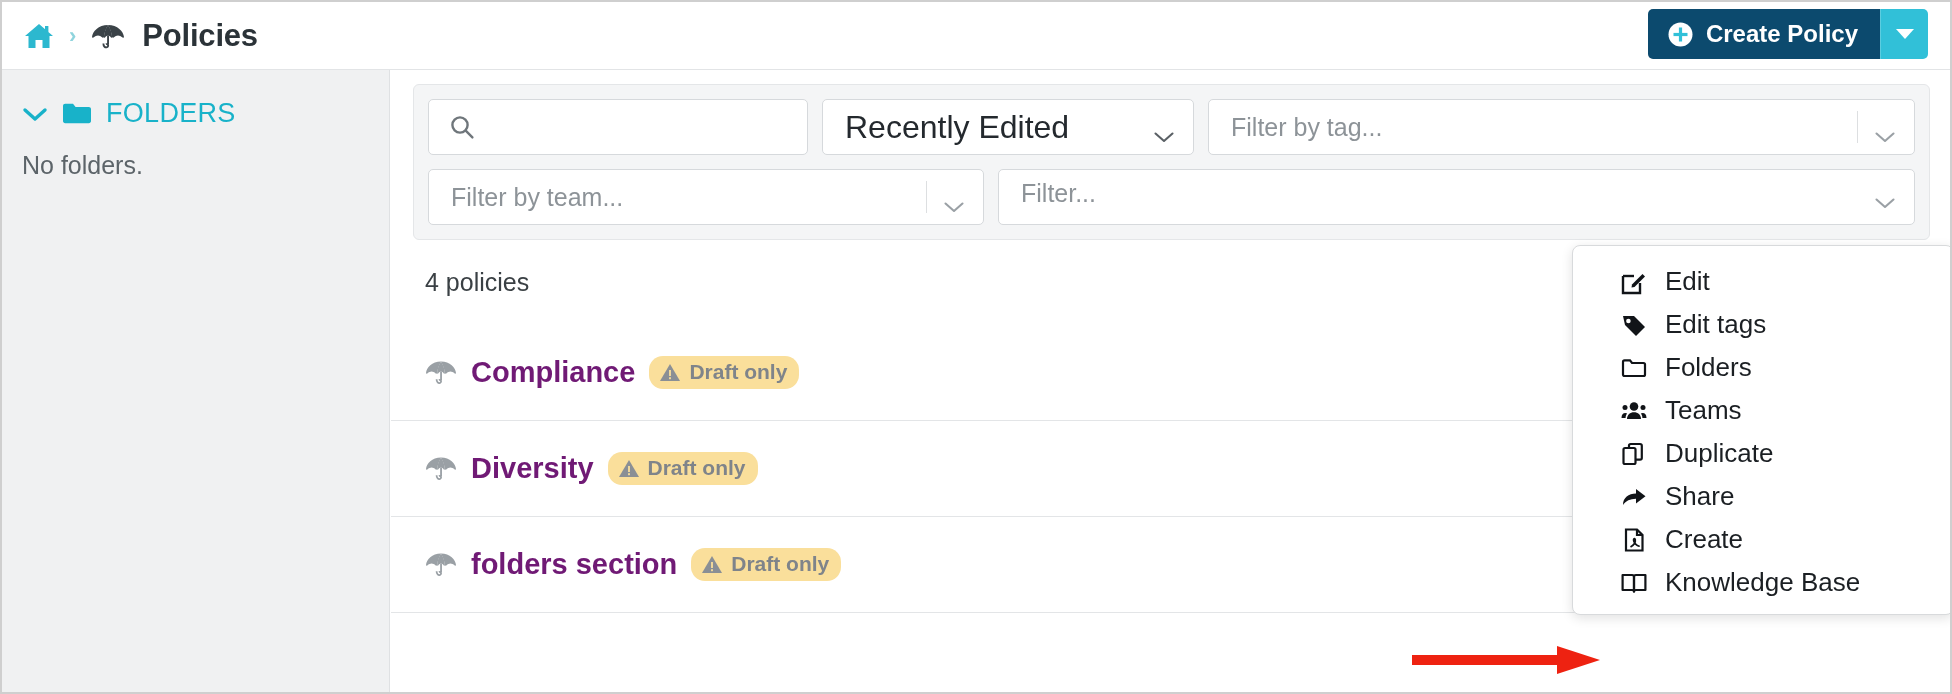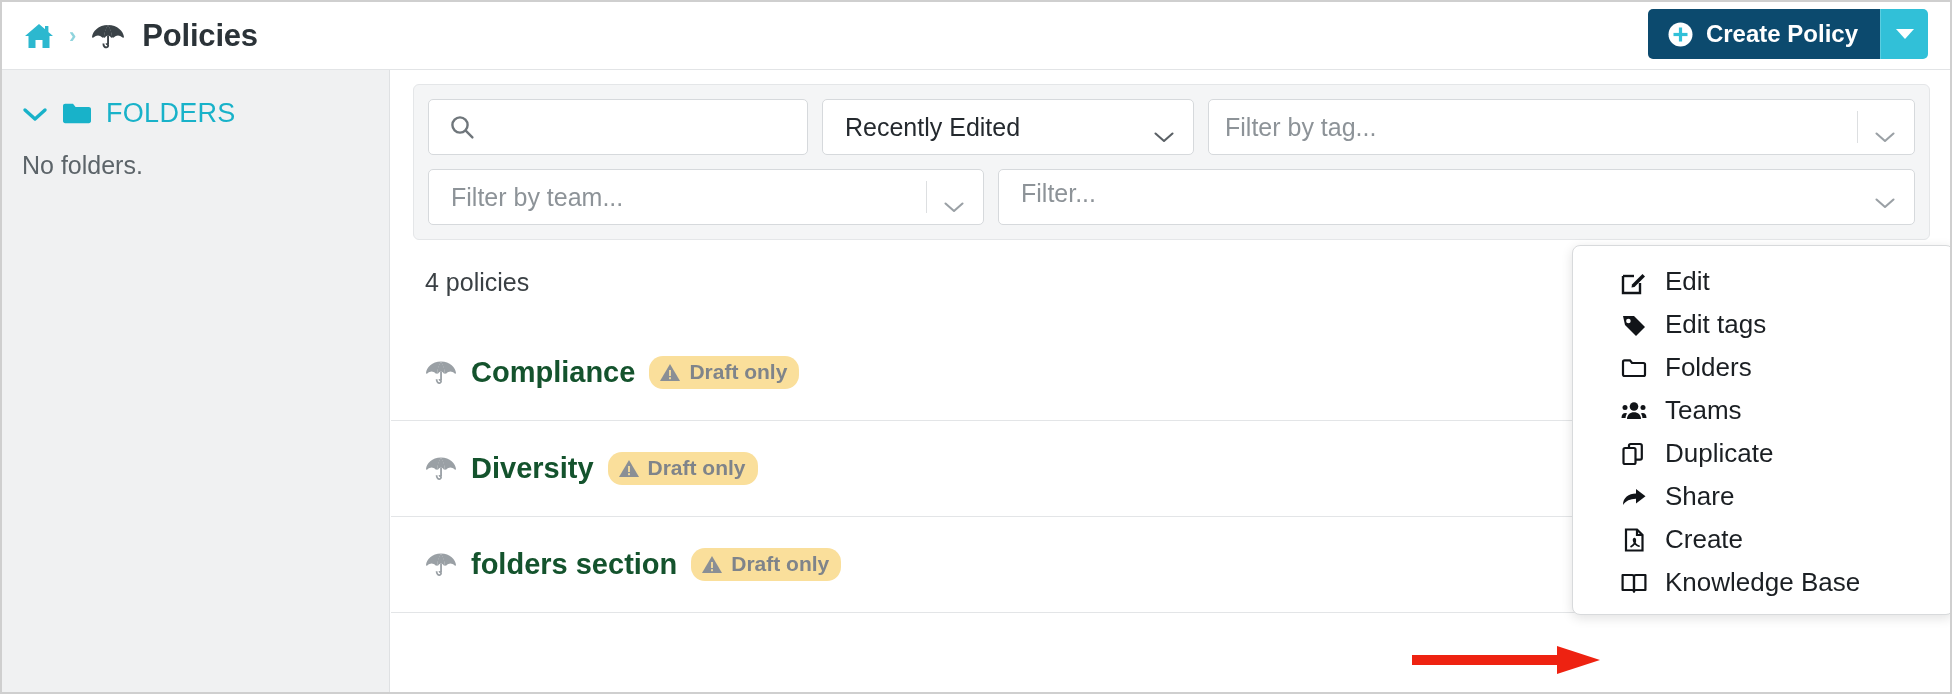--- a/index.html
+++ b/index.html
@@ -162,26 +162,26 @@
     height: 100%;
   }
 
   .ctrl.select {
     flex: 0 0 372px;
     justify-content: space-between;
     padding: 0 18px 0 22px;
     color: #2d3338;
     cursor: pointer;
   }
-  .ctrl.tagbox { flex: 1; padding: 0 18px 0 16px; justify-content: space-between; cursor: pointer; text-align: right; }
+  .ctrl.tagbox { flex: 1; padding: 0 18px 0 22px; justify-content: space-between; cursor: pointer; text-align: right; }
   .ctrl.teambox { flex: 0 0 556px; padding: 0 18px 0 22px; justify-content: space-between; cursor: pointer; }
   .ctrl.genericbox { flex: 1; padding: 0 18px 8px 22px; justify-content: space-between; cursor: pointer; }
 
   .ph { color: #8d9398; font-size: 25px; }
-  .val { color: #24292e; font-size: 25px; }
+  .val { color: #24292e; font-size: 32px; }
   .sel-right { display: flex; align-items: center; gap: 16px; }
   .divider-v { width: 1px; height: 32px; background: #dddfe1; }
   .chev-sm { width: 22px; height: 13px; display: block; }
 
   
   .count {
     margin: 28px 0 0 34px;
     font-size: 25px;
     color: #3a4044;
   }
@@ -197,21 +197,21 @@
   .policy-row .inner {
     display: flex;
     align-items: center;
     gap: 14px;
     width: 613px;
   }
   .umb-grey { width: 32px; height: 27px; display: block; flex: none; }
   .policy-name {
     font-size: 29px;
     font-weight: bold;
-    color: #14532d;
+    color: #701a75;
     white-space: nowrap;
   }
   .badge {
     background: #fadf9b;
     color: #7f848a;
     border-radius: 14px;
     padding: 4px 12px 5px 10px;
     display: inline-flex;
     align-items: center;
     gap: 8px;

